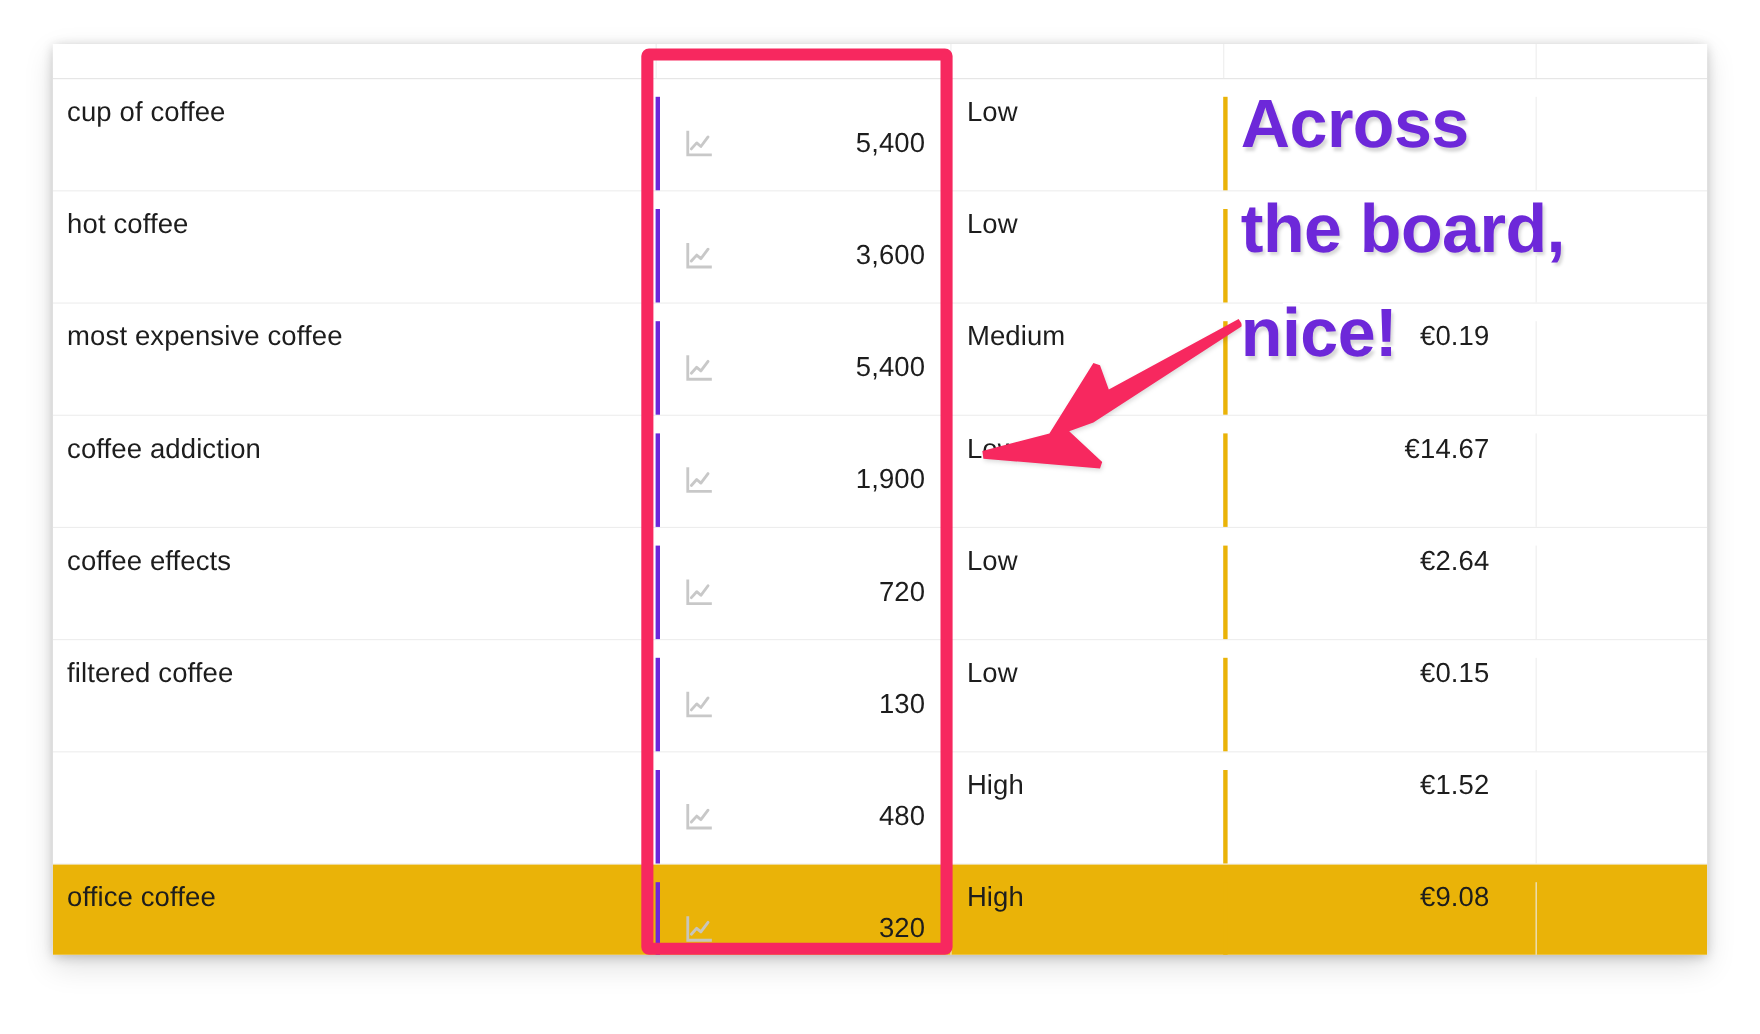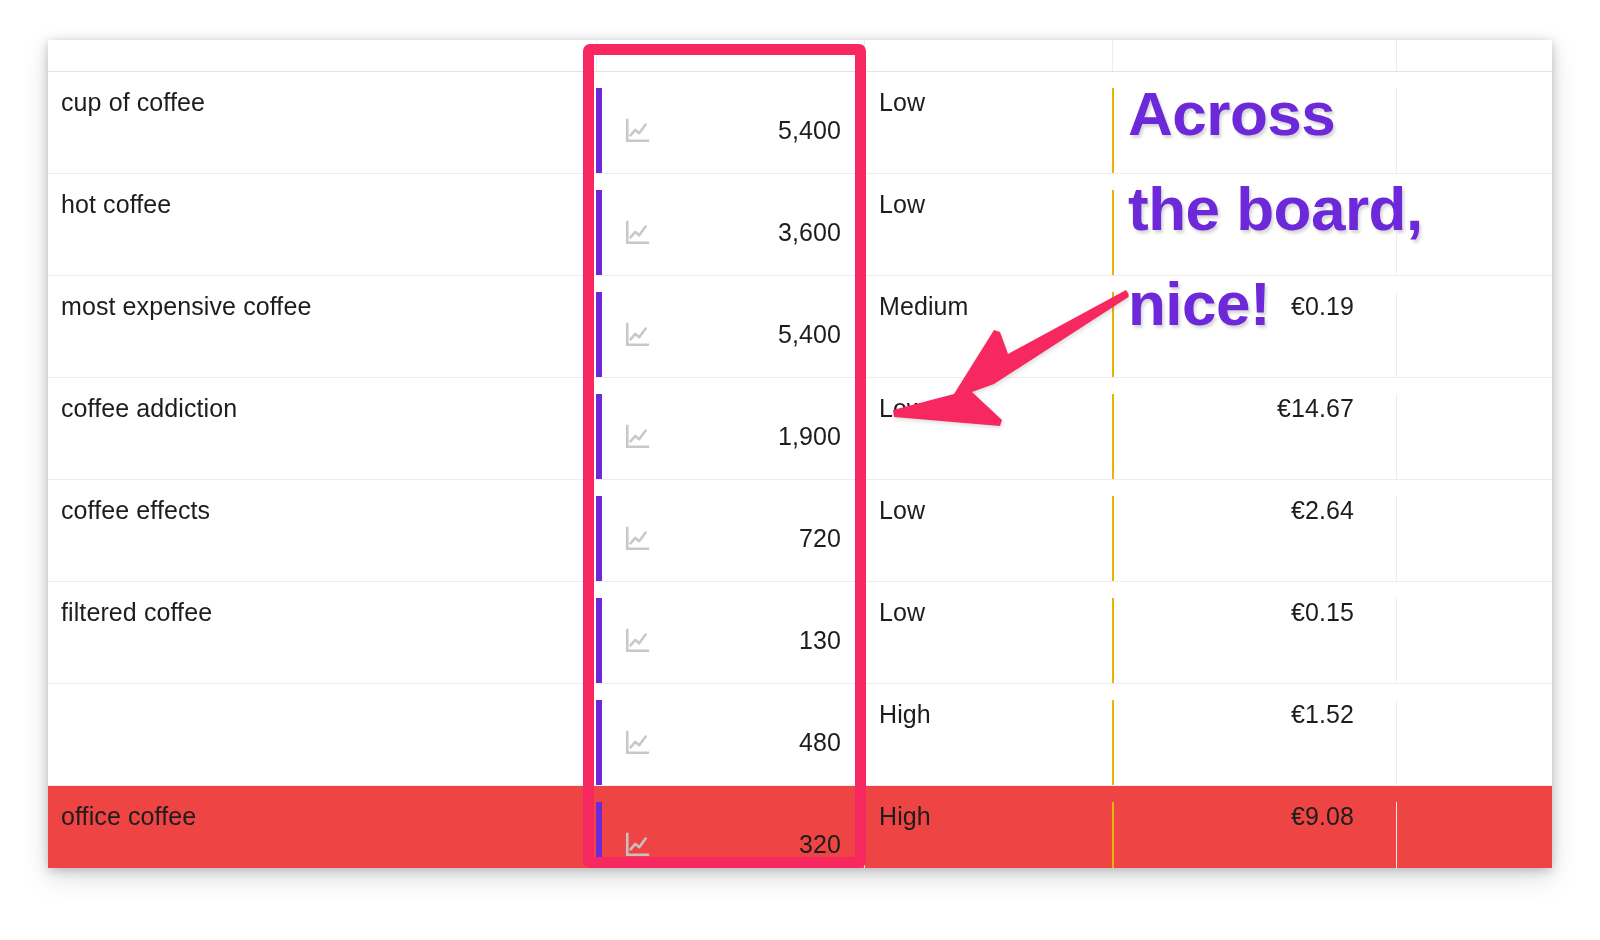--- a/index.html
+++ b/index.html
@@ -46,38 +46,38 @@
     border-bottom: 1px solid #e4e4e4;
   }
 
   .row {
     flex: 0 0 101px;
     height: 101px;
     position: relative;
     border-bottom: 1px solid #ededed;
   }
   .row.last { border-bottom: none; }
-  .row.highlight { background: #ef4444; }
+  .row.highlight { background: #eab308; }
 
   .cell {
     position: absolute;
     top: 16px;
     bottom: 0;
     display: flex;
     align-items: flex-start;
     font-size: 25px;
     color: #1d1d1d;
     letter-spacing: 0.1px;
   }
 
   
   .c-keyword   { left: 0px;    width: 548px; padding-left: 13px; box-sizing: border-box; }
-  .c-volume    { left: 548px;  width: 268px; border-left: 6px solid #6d28d9; box-sizing: border-box; }
+  .c-volume    { left: 548px;  width: 268px; border-left: 4px solid #6d28d9; box-sizing: border-box; }
   .c-difficulty{ left: 816px;  width: 248px; border-left: 1px solid #ededed; box-sizing: border-box; padding-left: 14px; }
-  .c-cpc       { left: 1064px; width: 284px; border-left: 2px solid #eab308; box-sizing: border-box; padding-right: 42px; justify-content: flex-end; padding-left: 41px; }
+  .c-cpc       { left: 1064px; width: 284px; border-left: 4px solid #eab308; box-sizing: border-box; padding-right: 42px; justify-content: flex-end; padding-left: 41px; }
   .c-extra     { left: 1348px; width: 156px; border-left: 1px solid #ededed; box-sizing: border-box; }
 
   
   .hdr-div {
     position: absolute;
     top: 0; bottom: 0;
     width: 1px;
     background: #ededed;
   }
 

